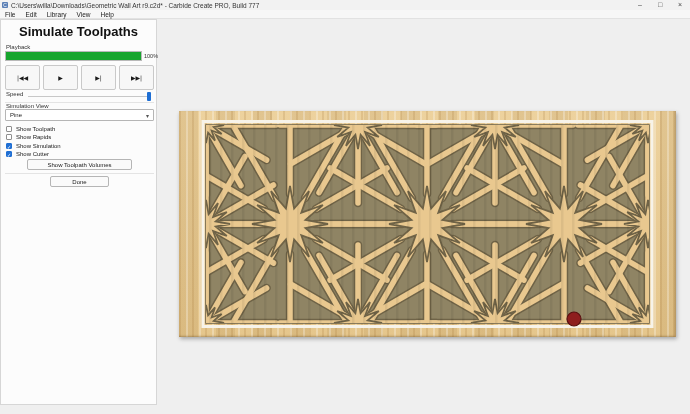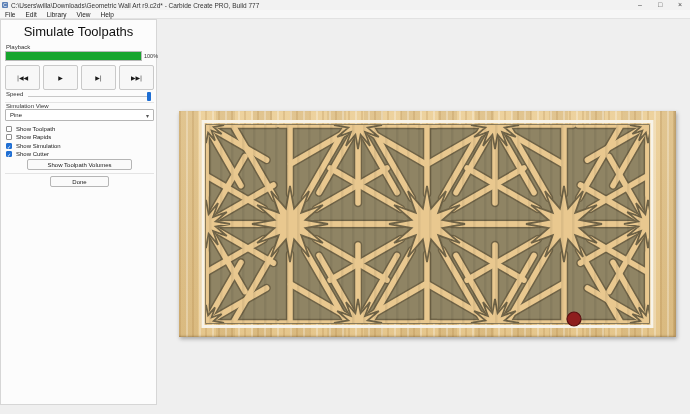--- a/index.html
+++ b/index.html
@@ -23,21 +23,21 @@
     font-size:6.5px; color:#222; }
   .menu-item { padding:0 5px; line-height:9px; }
 
   
   .canvas { position:absolute; left:0; top:19px; width:690px; height:395px; background:#efefef; }
 
   
   .panel { position:absolute; left:0; top:19px; width:157px; height:386px;
     background:#fcfcfc; border:1px solid #d6d6d6; }
   .panel-title { position:absolute; top:4px; left:0; width:100%; text-align:center;
-    font-size:13px; font-weight:normal; color:#101010; }
+    font-size:13px; font-weight:bold; color:#101010; }
   .lbl { position:absolute; font-size:6px; color:#333; }
   .progress { position:absolute; left:4px; top:31px; width:137px; height:10px;
     background:#fff; border:1px solid #b9b9b9; }
   .progress-fill { height:100%; width:0; }
   .progress-pct { position:absolute; left:143px; top:33px; font-size:5.5px; color:#333; }
   .transport { position:absolute; left:4px; top:45px; width:149px; display:flex; gap:3px; }
   .t-btn { flex:1; height:25px; background:#f7f7f7; border:1px solid #c9c9c9; border-radius:2px;
     font-size:6px; color:#1a1a1a; display:flex; align-items:center; justify-content:center;
     font-family:"DejaVu Sans",sans-serif; }
   .speed-track { position:absolute; left:27px; top:76px; width:121px; height:1px; background:#c8c8c8; }

